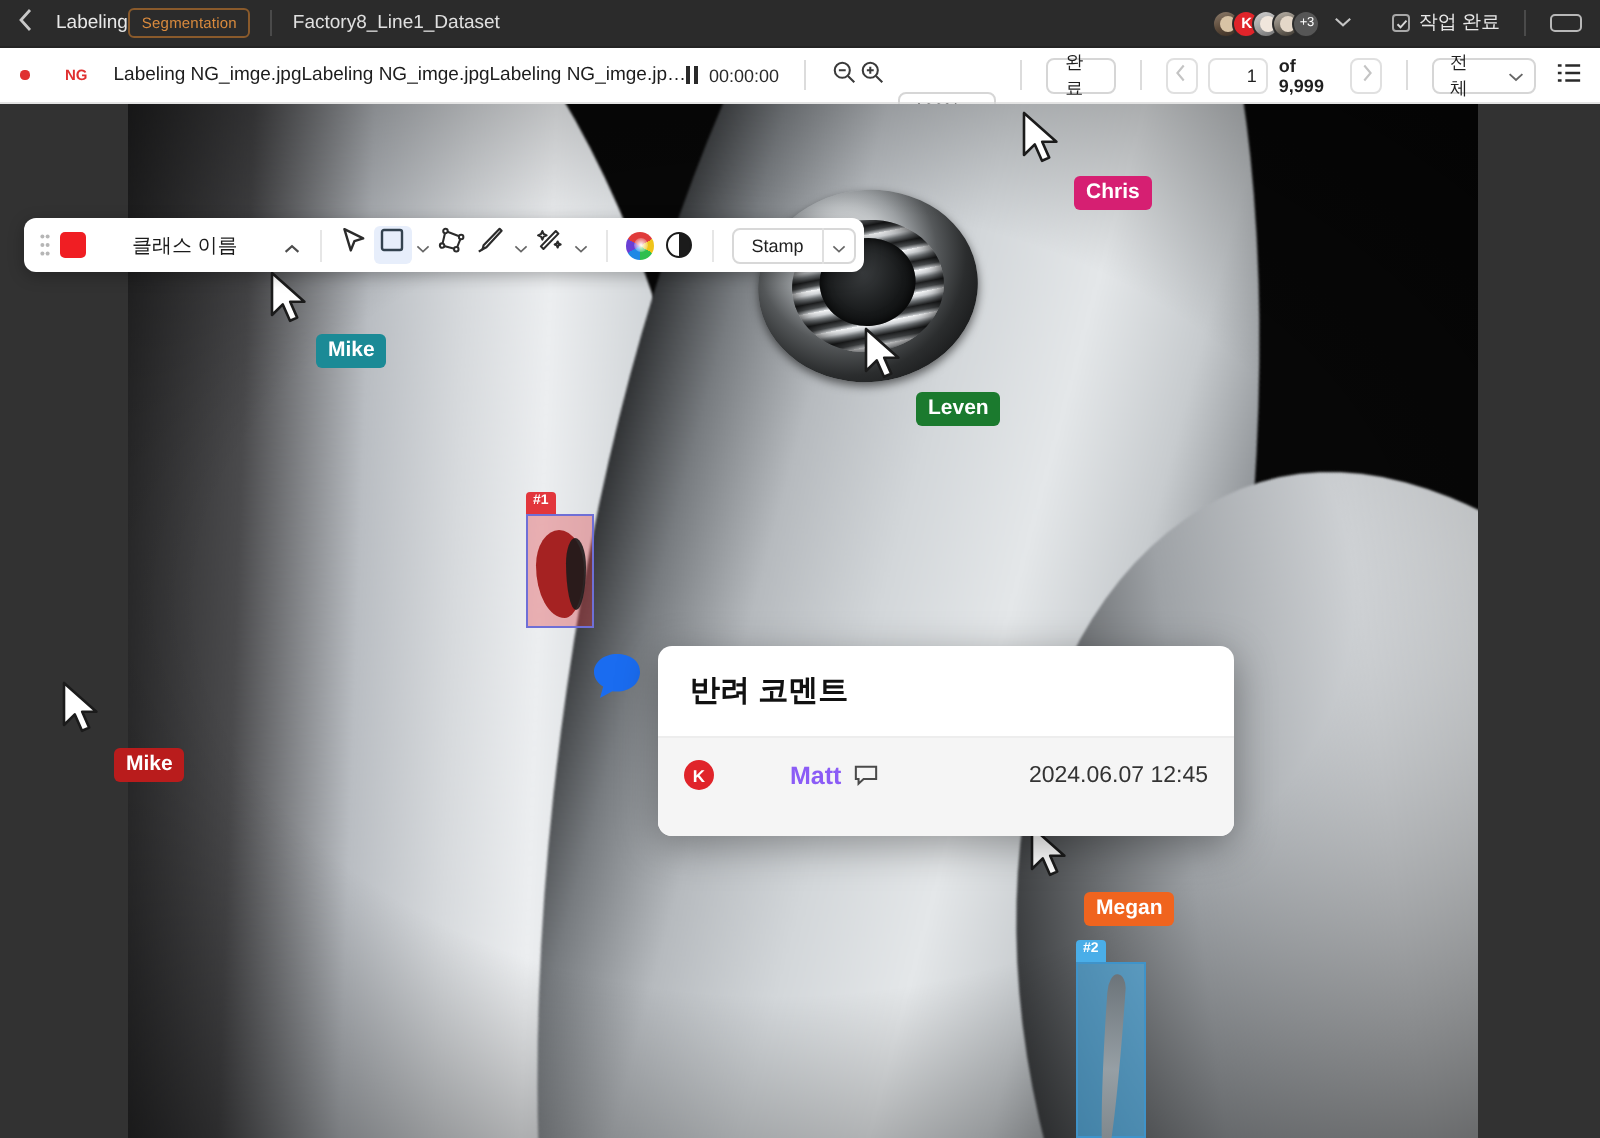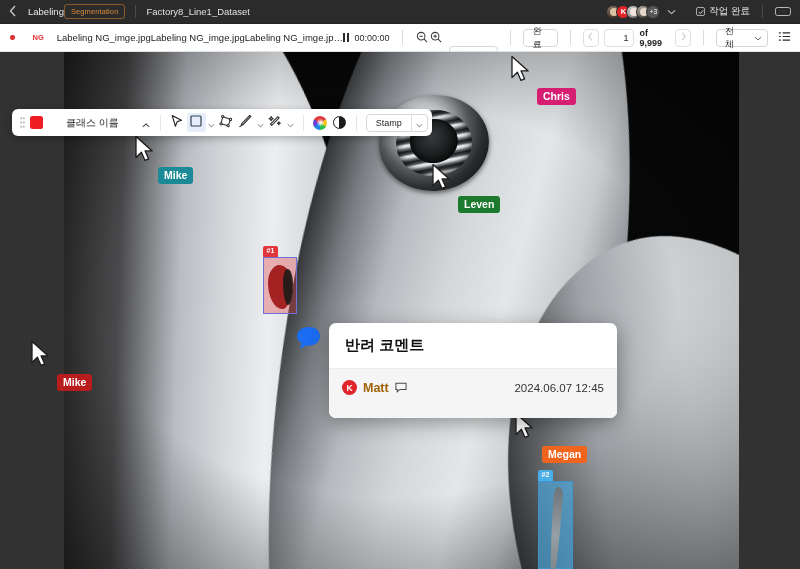--- a/index.html
+++ b/index.html
@@ -277,21 +277,21 @@
     border-bottom: 1px solid #ededed;
   }
   .cc-body { background: #f5f5f5; padding: 11px 13px 14px 13px; }
   .cc-meta { display: flex; align-items: center; margin-bottom: 9px; }
   .cc-av {
     width: 15px; height: 15px; border-radius: 50%; background: #e0242a;
     color: #fff; font-size: 8.5px; font-weight: bold;
     display: flex; align-items: center; justify-content: center;
     margin-right: 6px;
   }
-  .cc-author { font-size: 12.5px; font-weight: bold; color: #a16207; }
+  .cc-author { font-size: 12.5px; font-weight: bold; color: #8b5cf6; margin-left: 32px; }
   .cc-bubble-ic { margin-left: 6px; display:flex; align-items:center; }
   .cc-bubble-ic svg { width: 12px; height: 11px; color: #4a4a4a; }
   .cc-date { margin-left: auto; font-size: 11.5px; color: #333; }
   .cc-text {
     background: #fff; border: 1px solid #e4e4e4; border-radius: 5px;
     padding: 8px 10px 9px 10px;
     font-size: 12.5px; color: #141414;
   }
 
   

